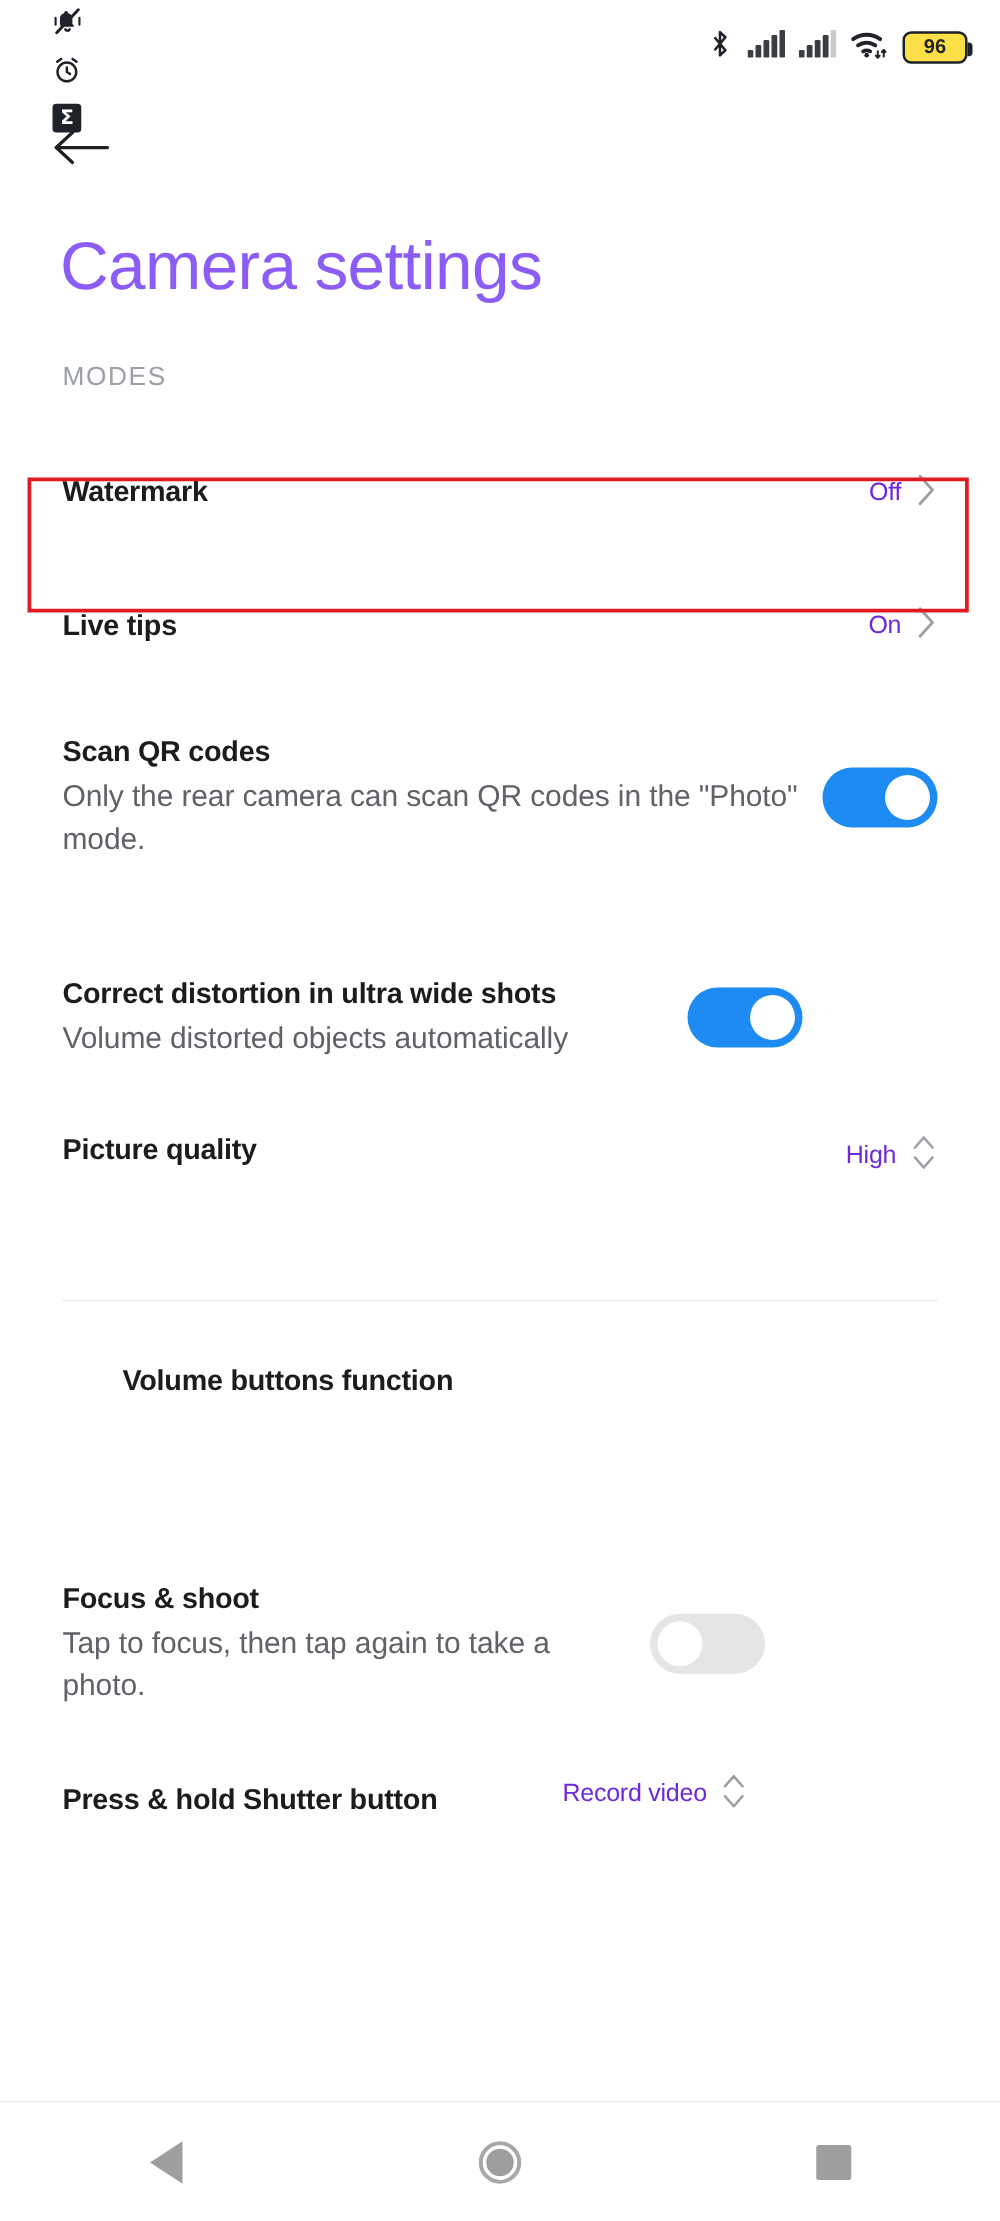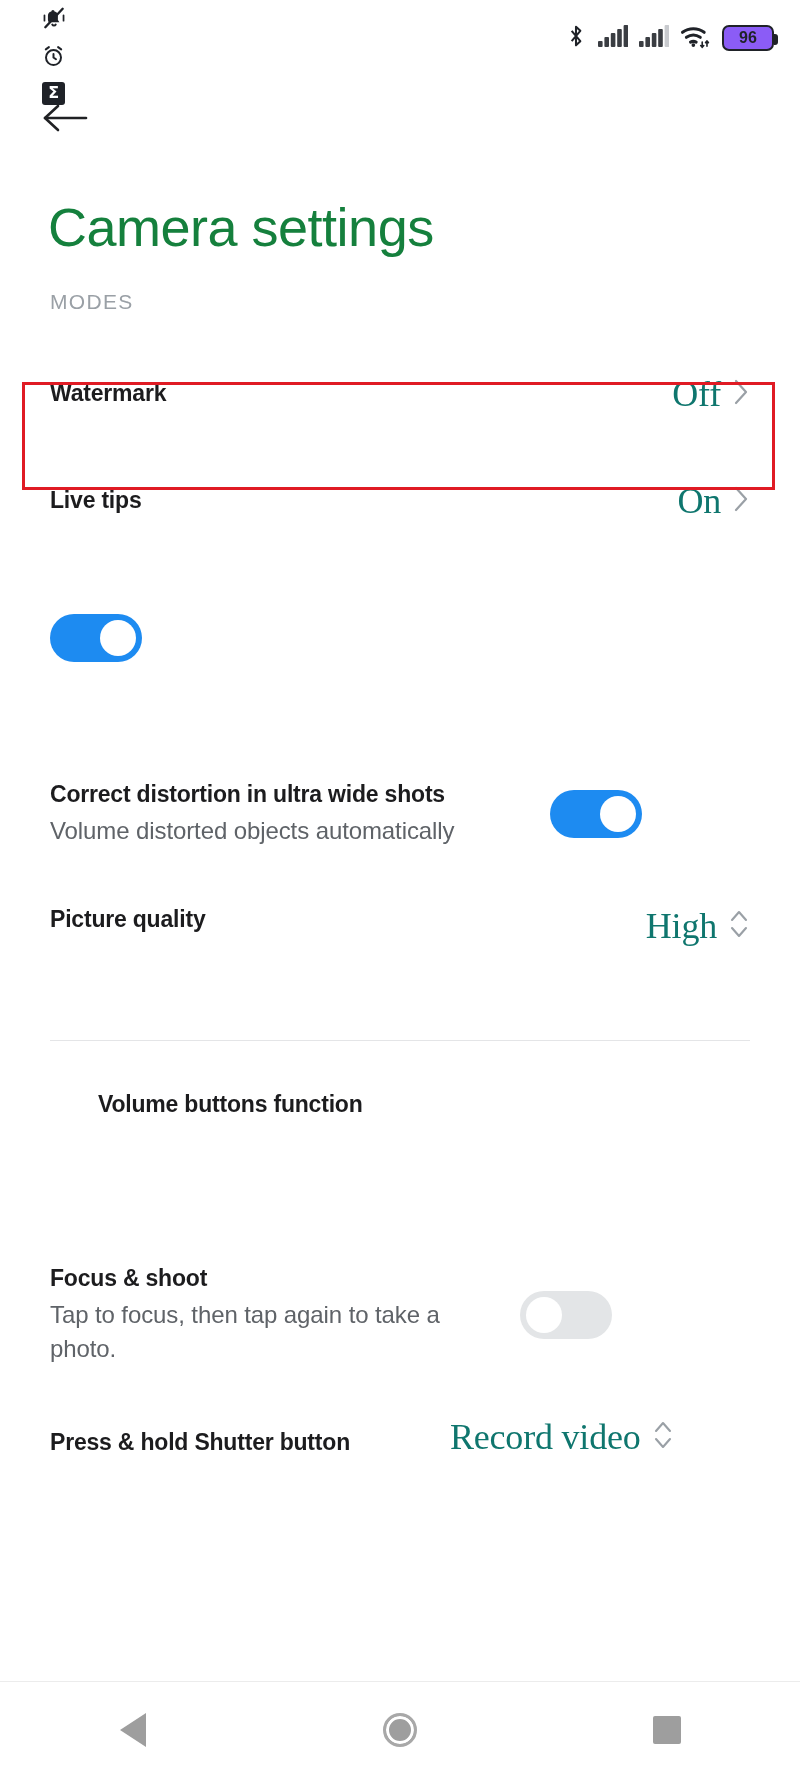--- a/index.html
+++ b/index.html
@@ -26,38 +26,38 @@
     width:23px; height:23px; background:#1f2228; border-radius:3px;
     display:flex; align-items:center; justify-content:center;
     color:#fff; font-size:16px; font-weight:bold; line-height:1;
     font-family:"DejaVu Sans", sans-serif;
   }
 
   .battery{
     position:relative; width:52px; height:26px;
     border:2.5px solid #1f2228; border-radius:7px;
     display:flex; align-items:center; justify-content:center;
-    background:#8b5cf6;
+    background:#fde047;
   }
   .battery::after{
     content:""; position:absolute; right:-6px; top:7px;
     width:4px; height:11px; background:#1f2228; border-radius:0 3px 3px 0;
   }
   .battery span{ font-size:16px; color:#1f2228; font-weight:600; line-height:1; }
 
   
   .back-btn{
     position:absolute; left:42px; top:96px;
     width:64px; height:48px;
     display:flex; align-items:center; justify-content:flex-start;
     cursor:pointer;
   }
   .page-title{
-    position:absolute; left:48px; top:196px;
-    font-size:54px; font-weight:300; color:#15803d;
+    position:absolute; left:48px; top:182px;
+    font-size:54px; font-weight:300; color:#8b5cf6;
     letter-spacing:-0.5px; line-height:1.15;
   }
 
   
   .section-label{
     position:absolute; left:50px; top:290px;
     font-size:21px; color:#9aa0a6; letter-spacing:1.3px;
   }
 
   .list{ position:absolute; top:340px; left:0; width:800px; }
@@ -72,21 +72,21 @@
     letter-spacing:-0.2px;
   }
   .row-sub{
     font-size:24px; color:#5f6368; line-height:1.4; margin-top:4px;
     letter-spacing:-0.1px;
   }
   .row-right{
     flex:0 0 auto; display:flex; align-items:center; gap:11px;
     white-space:nowrap;
   }
-  .row-value{ font-size:36px; color:#0f766e; letter-spacing:-0.2px;font-family:Liberation Serif, serif; }
+  .row-value{ font-size:20px; color:#6d28d9; letter-spacing:-0.2px; }
 
   .chev-right{ display:block; }
   .stepper{ display:block; }
 
   .toggle{
     width:92px; height:48px; border-radius:24px; position:relative;
     flex:0 0 auto; cursor:pointer;
   }
   .toggle.on{ background:#1d8bf1; }
   .toggle.off{ background:#e3e5e7; }
@@ -233,20 +233,24 @@
       <span class="row-value">On</span>
       <span class="chev-right">
         <svg width="18" height="32" viewBox="0 0 18 32" fill="none" stroke="#9aa0a6" stroke-width="2.2" stroke-linecap="round" stroke-linejoin="round">
           <polyline points="4,5 14,16 4,27"></polyline>
         </svg>
       </span>
     </div>
   </div>
 
   <div class="row" style="top:213px; position:absolute; left:0; width:800px; align-items:center; height:170px;">
+    <div class="row-texts">
+      <div class="row-title">Scan QR codes</div>
+      <div class="row-sub">Only the rear camera can scan QR codes in the "Photo" mode.</div>
+    </div>
     <div class="row-right">
       <span class="toggle on">
         <span class="knob"></span>
       </span>
     </div>
   </div>
 
   <div class="row" style="top:383px; position:absolute; left:0; width:696px; align-items:center; height:182px;">
     <div class="row-texts" style="max-width:500px;">
       <div class="row-title">Correct distortion in ultra wide shots</div>

